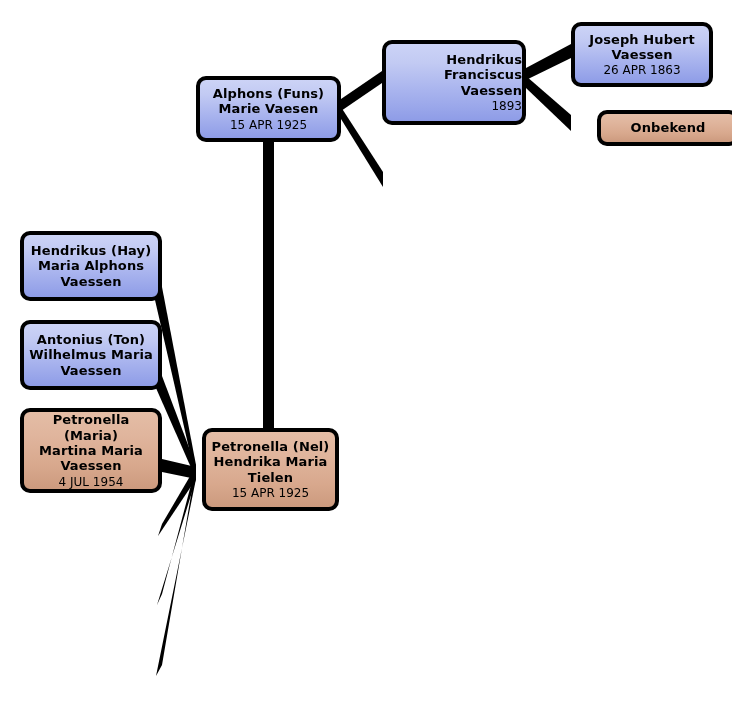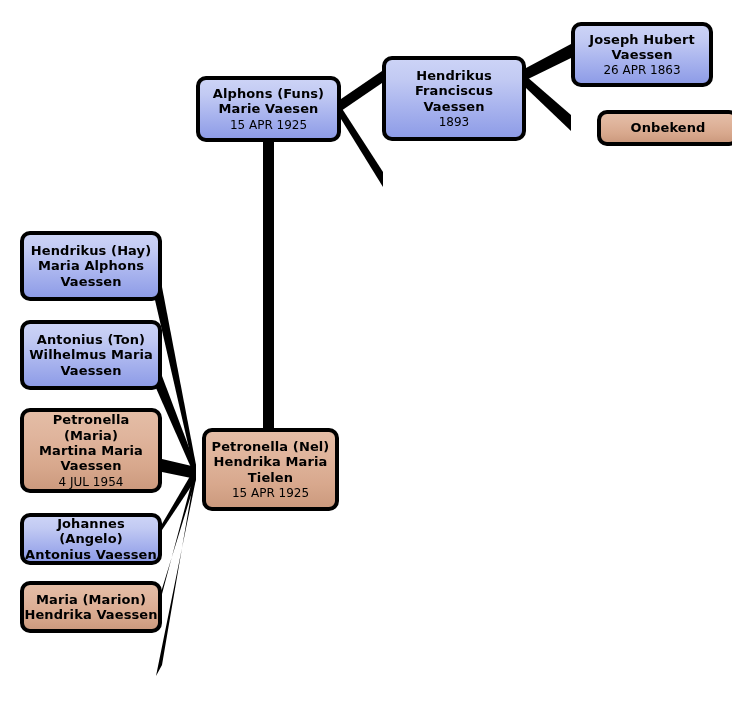--- a/index.html
+++ b/index.html
@@ -91,21 +91,21 @@
   <div class="node male" style="left:571px; top:22px; width:142px; height:65px;">
     <div class="nm">Joseph Hubert</div>
     <div class="nm">Vaessen</div>
     <div class="dt">26 APR 1863</div>
   </div>
 
   <div class="node female" style="left:597px; top:110px; width:142px; height:36px;">
     <div class="nm">Onbekend</div>
   </div>
 
-  <div class="node male" style="left:382px; top:56px; width:144px; height:85px;">
+  <div class="node male" style="left:382px; top:40px; width:144px; height:85px;align-items:flex-end;">
     <div class="nm">Hendrikus</div>
     <div class="nm">Franciscus</div>
     <div class="nm">Vaessen</div>
     <div class="dt">1893</div>
   </div>
 
 
   <div class="node male" style="left:196px; top:76px; width:145px; height:66px;">
     <div class="nm">Alphons (Funs)</div>
     <div class="nm">Marie Vaesen</div>
@@ -131,24 +131,16 @@
     <div class="nm">Vaessen</div>
   </div>
 
   <div class="node female" style="left:20px; top:408px; width:142px; height:85px;">
     <div class="nm">Petronella (Maria)</div>
     <div class="nm">Martina Maria</div>
     <div class="nm">Vaessen</div>
     <div class="dt">4 JUL 1954</div>
   </div>
 
-  <div class="node male" style="left:20px; top:513px; width:142px; height:52px;">
-    <div class="nm">Johannes (Angelo)</div>
-    <div class="nm">Antonius Vaessen</div>
-  </div>
 
-  <div class="node female" style="left:20px; top:581px; width:142px; height:52px;">
-    <div class="nm">Maria (Marion)</div>
-    <div class="nm">Hendrika Vaessen</div>
-  </div>
 
 
 </div>
 
 </body></html>

